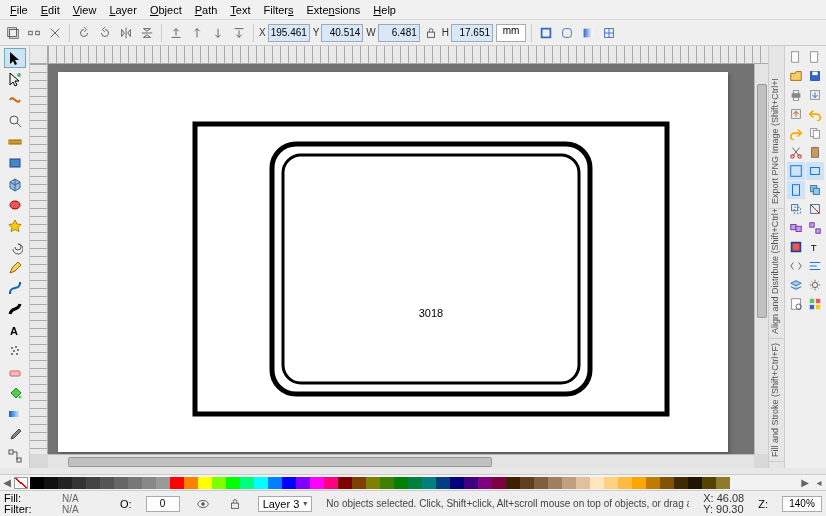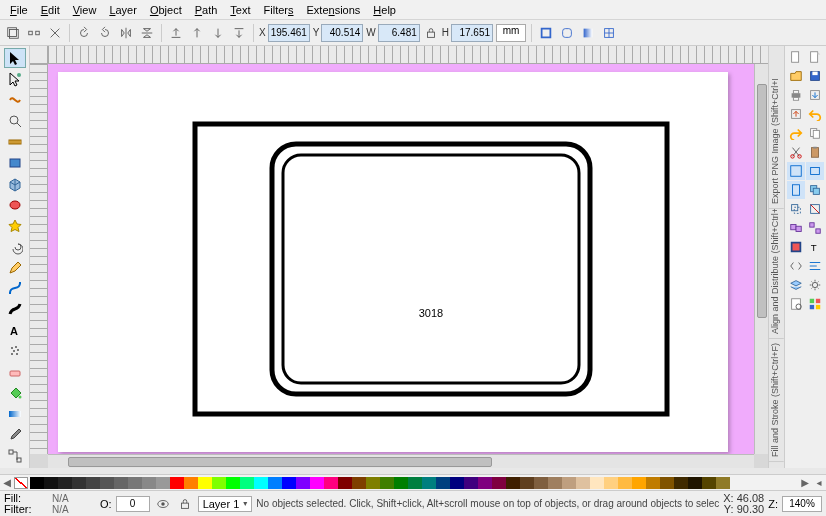--- a/index.html
+++ b/index.html
@@ -27,21 +27,21 @@
 .tool-ic { width: 22px; height: 22px; display: flex; align-items: center; justify-content: center; }
 .tool-ic.active { background: #cde3f7; border: 1px solid #7aa; }
 .tool-ic svg { width: 16px; height: 16px; }
 
 .canvas-area { flex: 1; position: relative; background: #d8d8d8; overflow: hidden; }
 .ruler-h { position: absolute; top: 0; left: 18px; right: 0; height: 18px; background: #eaeaea; border-bottom: 1px solid #aaa;
   background-image: repeating-linear-gradient(to right, #aaa 0 1px, transparent 1px 8px); }
 .ruler-v { position: absolute; top: 18px; left: 0; width: 18px; bottom: 14px; background: #eaeaea; border-right: 1px solid #aaa;
   background-image: repeating-linear-gradient(to bottom, #aaa 0 1px, transparent 1px 8px); }
 .ruler-corner { position: absolute; top: 0; left: 0; width: 18px; height: 18px; background: #eaeaea; border-right: 1px solid #aaa; border-bottom: 1px solid #aaa; }
-.page-wrap { position: absolute; top: 18px; left: 18px; right: 14px; bottom: 14px; background: #f0abfc; overflow: hidden; }
+.page-wrap { position: absolute; top: 18px; left: 18px; right: 14px; bottom: 14px; background: #737373; overflow: hidden; }
 .page { position: absolute; top: 8px; left: 10px; width: 670px; height: 380px; background: #fff; box-shadow: 2px 2px 4px rgba(0,0,0,.25); }
 .scroll-h { position: absolute; bottom: 0; left: 18px; right: 14px; height: 14px; background: #e4e4e4; border-top: 1px solid #bbb; }
 .scroll-h-thumb { position: absolute; left: 20px; width: 60%; top: 2px; height: 10px; background: #c0c0c0; border: 1px solid #999; border-radius: 2px; }
 .scroll-v { position: absolute; right: 0; top: 18px; width: 14px; bottom: 14px; background: #e4e4e4; border-left: 1px solid #bbb; }
 .scroll-v-thumb { position: absolute; top: 20px; height: 60%; left: 2px; width: 10px; background: #c0c0c0; border: 1px solid #999; border-radius: 2px; }
 
 
 .drawing { position: absolute; inset: 0; }
 
 
@@ -53,28 +53,28 @@
 .cmd-ic  { width: 18px; height: 18px; display: flex; align-items: center; justify-content: center; }
 .cmd-ic svg { width: 14px; height: 14px; }
 .cmd-ic.blue { background: #cfe3f8; }
 
 
 .palette { position: absolute; bottom: 26px; left: 0; right: 0; height: 16px; display: flex; align-items: center; background: #f2f2f2; border-top: 1px solid #ccc; }
 .pal-arrow { width: 14px; text-align: center; color: #666; font-size: 10px; }
 .pal-none  { width: 14px; height: 12px; border: 1px solid #999; background: #fff; margin-right: 2px;
              background-image: linear-gradient(to top right, transparent 45%, red 45%, red 55%, transparent 55%); }
 .sw { width: 14px; height: 12px; }
-.statusbar { position: absolute; bottom: 0; left: 0; right: 0; height: 26px; background: #efefef; border-top: 1px solid #ccc; display: flex; align-items: center; padding: 0 4px; gap: 4px; }
+.statusbar { position: absolute; bottom: 0; left: 0; right: 0; height: 26px; background: #efefef; border-top: 1px solid #ccc; display: flex; align-items: center; padding: 0 4px; gap: 14px; }
 .fillstroke { display: flex; flex-direction: column; line-height: 11px; font-size: 10px; width: 44px; }
 .na { font-size: 10px; color: #666; width: 26px; }
 .stat-in { width: 34px; height: 16px; border: 1px solid #aaa; background: #fff; font-size: 10px; text-align: center; }
 .layer-sel { height: 16px; border: 1px solid #aaa; background: #fff; font-size: 10px; padding: 0 4px; display: inline-flex; align-items: center; gap: 4px; }
 .layer-sel::after { content: "▾"; font-size: 8px; color: #555; }
 .hint { flex: 1; font-size: 10px; color: #444; overflow: hidden; white-space: nowrap; }
-.xy { font-size: 10px; color: #333; line-height: 11px; text-align: right; }
+.xy { font-size: 10px; color: #333; line-height: 11px; text-align: left; }
 .zoom-box { width: 40px; height: 16px; border: 1px solid #aaa; background: #fff; font-size: 10px; text-align: center; }
 </style>
 </head>
 <body>
 
 <div class="menubar">
   <span><u>F</u>ile</span>
   <span><u>E</u>dit</span>
   <span><u>V</u>iew</span>
   <span><u>L</u>ayer</span>
@@ -624,21 +624,21 @@
         <circle cx="8" cy="8" r="2" fill="#555"></circle>
       </svg>
     </div>
   <div class="tb-btn">
       <svg viewBox="0 0 16 16">
         <rect x="4" y="7" width="8" height="6" fill="none" stroke="#555"></rect>
         <path d="M6 7V5a2 2 0 0 1 4 0v2" fill="none" stroke="#555"></path>
       </svg>
     </div>
   <div class="layer-sel">
-      <span>Layer 1</span>
+      <span>Layer 3</span>
     </div>
   <div class="hint">No objects selected. Click, Shift+click, Alt+scroll mouse on top of objects, or drag around objects to select.</div>
   <div class="xy">
     <div><span>X:</span> <span>46.08</span></div>
     <div><span>Y:</span> <span>90.30</span></div>
   </div>
   <span>Z:</span>
   <input class="zoom-box" value="140%" style="">
 </div>
 

